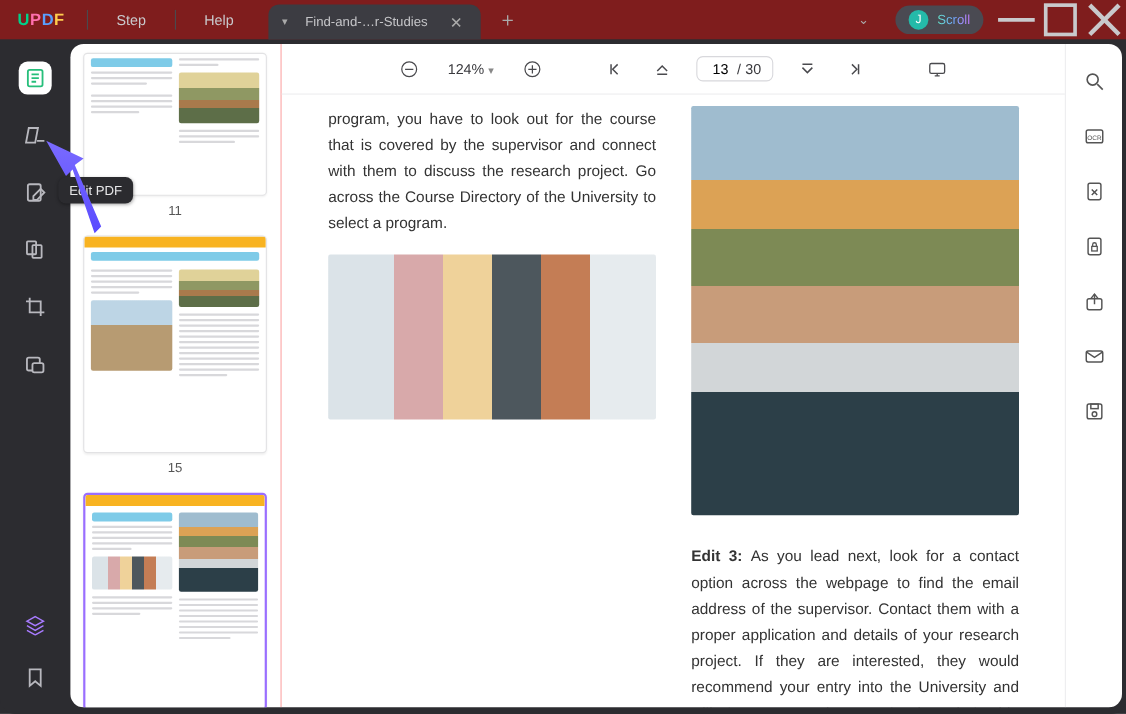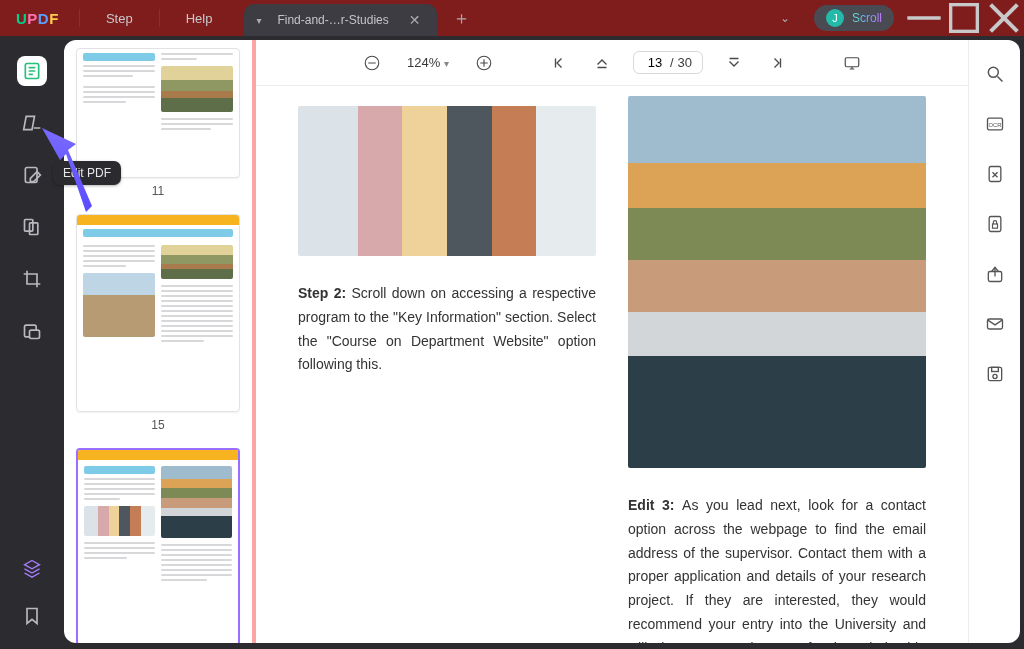--- a/index.html
+++ b/index.html
@@ -27,21 +27,21 @@
 .rail-btn { width:30px;height:30px; margin-bottom:22px; display:flex;align-items:center;justify-content:center;border-radius:8px; position:relative;}
 .rail-btn svg { width:20px;height:20px; }
 .rail-btn.active { background:#fff;}
 .rail-bottom { margin-top:auto; margin-bottom:18px;}
 .tooltip { position:absolute; left:36px; top:1px; background:#2b2b2f; color:#e6e6e8; padding:5px 10px; border-radius:7px; font-size:12px; white-space:nowrap; box-shadow:0 1px 3px rgba(0,0,0,.3);}
 
 .arrow-callout { position:absolute; left:36px; top:124px; width:62px; height:92px; pointer-events:none; z-index:5;}
 
 .main-round { flex:1; background:#fff; border-radius:12px; margin:4px 4px 6px 0; display:flex; overflow:hidden;}
 
-.thumb-panel { width:192px; border-right:4px solid #fca5a5; padding:8px 12px 0; overflow-y:auto; }
+.thumb-panel { width:192px; border-right:1px solid #fca5a5; padding:8px 12px 0; overflow-y:auto; }
 .thumb-card { border:1px solid #e2e2e4; border-radius:4px; background:#fff; box-shadow:0 1px 2px rgba(0,0,0,.06); margin-bottom:6px; overflow:hidden;}
 .thumb-card.selected{ border:2px solid #9a6eff;}
 .thumb-label { text-align:center; font-size:12px; color:#555; margin-bottom:16px;}
 .th-header{height:10px;}
 .th-bar{height:8px;margin:4px 6px;border-radius:2px;}
 .th-row{display:flex;gap:6px;padding:4px 6px;}
 .th-txt{flex:1;}
 .th-img{flex:1;border-radius:2px;}
 .th-line{height:2px;background:#d8d8db;margin-bottom:3px;border-radius:1px;}
 
@@ -315,22 +315,22 @@
             <svg viewBox="0 0 24 24">
               <rect x="3" y="5" width="18" height="12" rx="2" fill="none" stroke="currentColor" stroke-width="1.6"></rect>
               <line x1="9" y1="20" x2="15" y2="20" stroke="currentColor" stroke-width="1.6"></line>
               <line x1="12" y1="17" x2="12" y2="20" stroke="currentColor" stroke-width="1.6"></line>
             </svg>
           </div>
       </div>
 
       <div class="doc-scroll">
         <div class="doc-col">
+          <p>program, you have to look out for the course that is covered by the supervisor and connect with them to discuss the research project. Go across the Course Directory of the University to select a program.</p>
           <div class="doc-img photo-people" style="height:150px;"></div>
-          <p><span class="step-strong">Step 2: </span><span>Scroll down on accessing a respective program to the "Key Information" section. Select the "Course on Department Website" option following this.</span></p>
         </div>
         <div class="doc-col">
           <div class="doc-img photo-bridge" style="height:372px;margin-top:0;"></div>
           <p><span class="step-strong">Edit 3: </span><span>As you lead next, look for a contact option across the webpage to find the email address of the supervisor. Contact them with a proper application and details of your research project. If they are interested, they would recommend your entry into the University and will also accommodate you for the scholarship program.</span></p>
         </div>
       </div>
     </div>
 
     <div class="right-rail">
       <div class="rr-btn">

